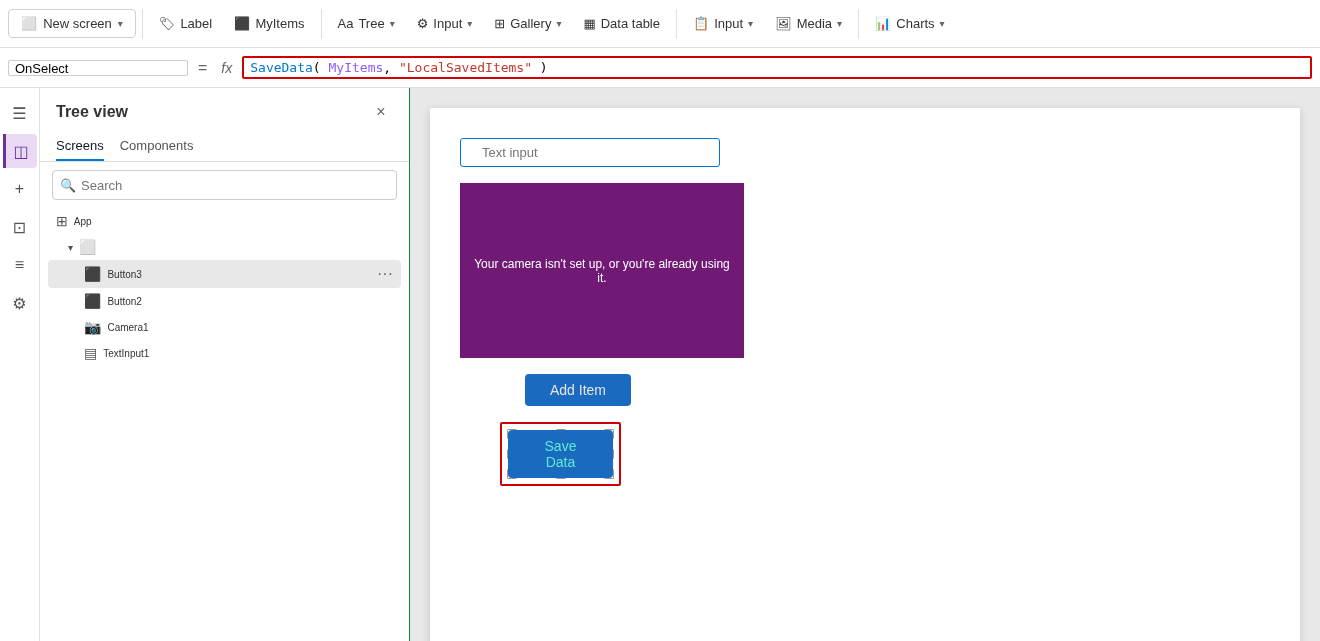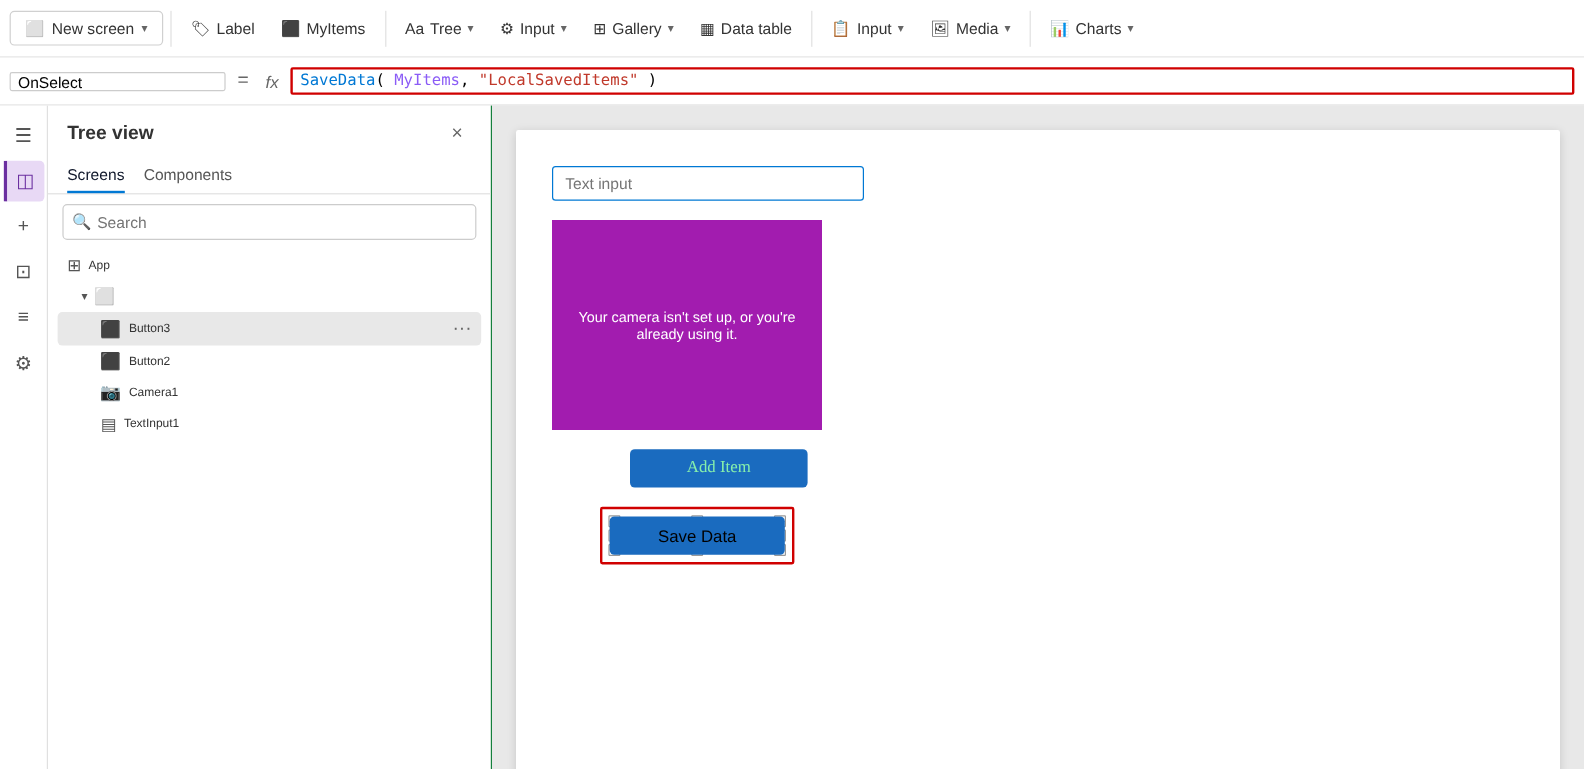--- a/index.html
+++ b/index.html
@@ -230,72 +230,71 @@
       display: flex;
       flex-direction: column;
       align-items: flex-start;
       gap: 16px;
     }
 
     
     .canvas-text-input {
       border: 1.5px solid #0078d4;
       border-radius: 3px;
-      padding: 6px 10px;
+      padding: 6px 21px;
       font-size: 13px;
       color: #999;
       width: 260px;
       background: #fff;
       outline: none;
     }
 
     .canvas-camera {
-      width: 225px;
+      width: 284px;
       height: 175px;
-      background: #a21caf;
+      background: #701a75;
       display: flex;
       align-items: center;
       justify-content: center;
       color: #fff;
       font-size: 12px;
       text-align: center;
       padding: 10px;
     }
 
     .canvas-btn {
       background: #1a6bbf;
-      color: #86efac;
+      color: #e5e5e5;
       border: none;
       border-radius: 4px;
       padding: 8px 24px;
       font-size: 14px;
       cursor: pointer;
       font-weight: 500;
-      width: 148px;
+      width: 106px;
       margin-left: 65px;
-      font-family: Liberation Serif, serif;
     }
 
     .canvas-save-wrapper {
       border: 2px solid #d00000;
       border-radius: 2px;
       padding: 6px;
       position: relative;
       margin-left: 40px;
     }
     .canvas-save-btn {
       background: #1a6bbf;
-      color: #000000;
+      color: #5eead4;
       border: none;
       border-radius: 4px;
       padding: 8px 24px;
       font-size: 14px;
       cursor: pointer;
       font-weight: 500;
-      width: 146px;
+      width: 105px;
       position: relative;
     }
     
     .handle {
       width: 10px; height: 10px;
       border: 1.5px solid #999;
       background: #fff;
       border-radius: 1px;
       position: absolute;
     }

